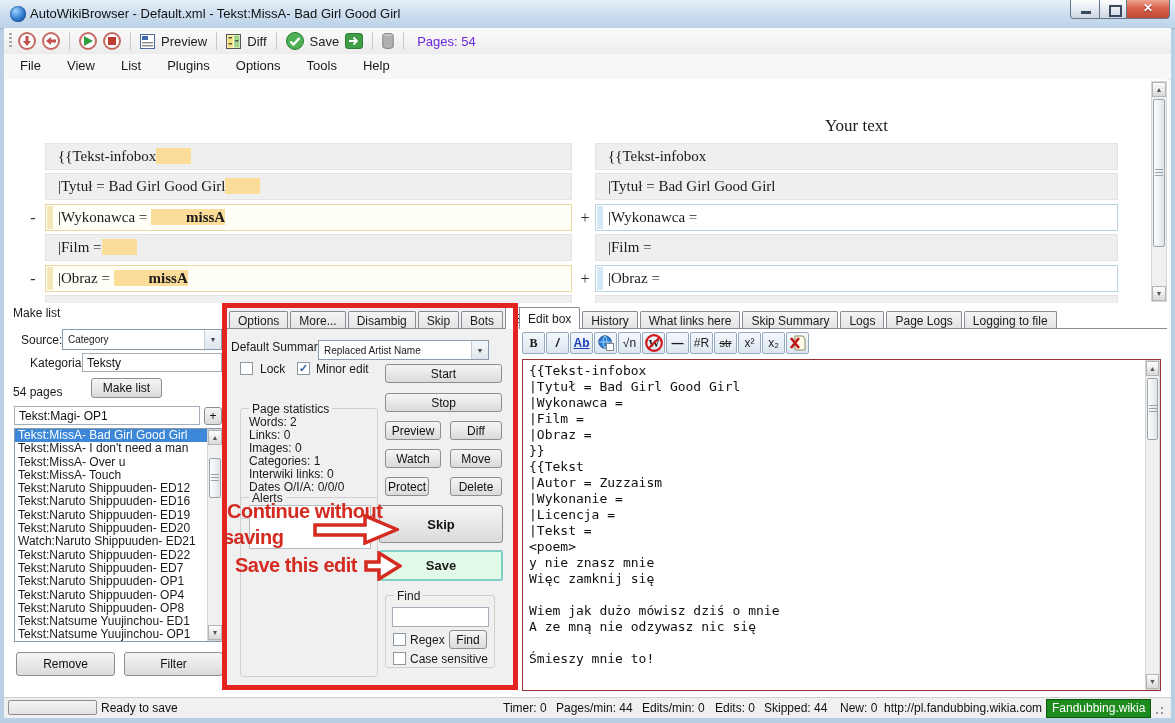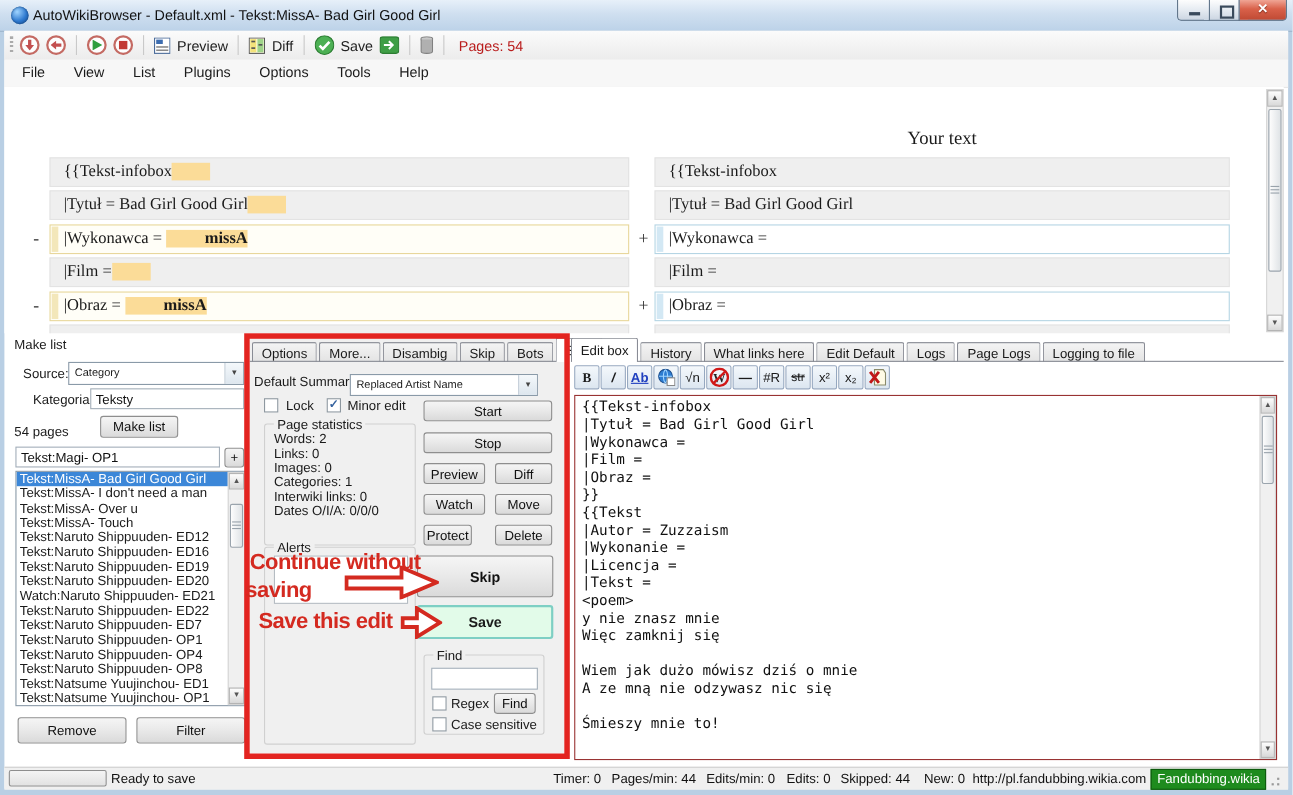--- a/index.html
+++ b/index.html
@@ -31,21 +31,21 @@
   
   .toolbar{left:4px;top:28px;width:1167px;height:26px;
     background:linear-gradient(#fbfbfb,#ececec);border-bottom:1px solid #dcdcdc;}
   .grip-dots{left:9px;top:33px;width:3px;height:16px;
     background:repeating-linear-gradient(#aaa 0 2px,transparent 2px 4px);}
   .tb-row{left:18px;top:31px;height:20px;display:flex;align-items:center;gap:6px;}
   .tb-sep{width:1px;height:18px;background:#c9c9c9;margin:0 3px;}
   .tb-circle{width:18px;height:18px;border-radius:50%;border:2px solid #c46a63;background:#fdfdfd;
     display:flex;align-items:center;justify-content:center;box-sizing:border-box;}
   .tb-label{font-size:13px;color:#222;}
-  .pages-label{font-size:13px;color:#b91c1c;margin-left:4px;}
+  .pages-label{font-size:13px;color:#6d28d9;margin-left:4px;}
   .menubar{left:4px;top:54px;width:1167px;height:25px;background:#f7f7f7;border-bottom:1px solid #e7e7e7;}
   .menu-row{left:20px;top:58px;display:flex;gap:26px;font-size:13px;}
   .menu-item{color:#1a1a1a;}
 
   
   .diffpane{left:4px;top:79px;width:1163px;height:224px;background:#fff;overflow:hidden;}
   .serif{font-family:"Liberation Serif",serif;}
   .instruction{left:10px;top:7px;font-size:16px;}
   .dheader{top:37px;font-size:17px;text-align:center;}
   .dh-left{left:41px;width:527px;}
@@ -314,21 +314,21 @@
     <span class="combo-text">Replaced Artist Name</span>
     <span class="combo-arrow">▼</span>
   </div>
   <span class="abs cb" style="left:240px;top:362px"></span>
   <span class="abs label12" style="left:260px;top:362px">Lock</span>
   <span class="abs cb" style="left:297px;top:362px">
       <span class="mark">✓</span>
     </span>
   <span class="abs label12" style="left:316px;top:362px">Minor edit</span>
 
-  <div class="abs groupbox" style="left:240px;top:385px;width:138px;height:111px">
+  <div class="abs groupbox" style="left:240px;top:408px;width:138px;height:111px">
     <span class="group-label">Page statistics</span>
     <div style="padding:7px 0 0 8px">
       <div class="stat-line">Words: 2</div>
       <div class="stat-line">Links: 0</div>
       <div class="stat-line">Images: 0</div>
       <div class="stat-line">Categories: 1</div>
       <div class="stat-line">Interwiki links: 0</div>
       <div class="stat-line">Dates O/I/A: 0/0/0</div>
     </div>
   </div>
@@ -367,21 +367,21 @@
   </svg>
   <div class="abs anno-text" style="left:235px;top:554px">Save this edit</div>
   <svg class="abs anno-arrow" style="left:364px;top:551px" width="38" height="30" viewBox="0 0 38 30">
     <polygon points="2,11 15,11 15,2 36,15 15,28 15,19 2,19" fill="#ffffff" stroke="#d42a20" stroke-width="3.5"></polygon>
   </svg>
 
   <div class="abs tabs" style="left:519px;top:307px">
     <span class="tab active">Edit box</span>
     <span class="tab">History</span>
     <span class="tab">What links here</span>
-    <span class="tab">Edit Default</span>
+    <span class="tab">Skip Summary</span>
     <span class="tab">Logs</span>
     <span class="tab">Page Logs</span>
     <span class="tab">Logging to file</span>
   </div>
   <div class="abs tabline" style="left:518px;top:328px;width:649px;z-index:2"></div>
 
   <div class="abs" style="left:522px;top:332px;display:flex">
     <span class="fmt-btn" style="font-weight:bold;font-family:'Liberation Serif',serif">B</span>
     <span class="fmt-btn" style="font-weight:bold;font-style:italic">/</span>
     <span class="fmt-btn" style="color:#1f3fbf;text-decoration:underline;font-weight:bold">Ab</span>

